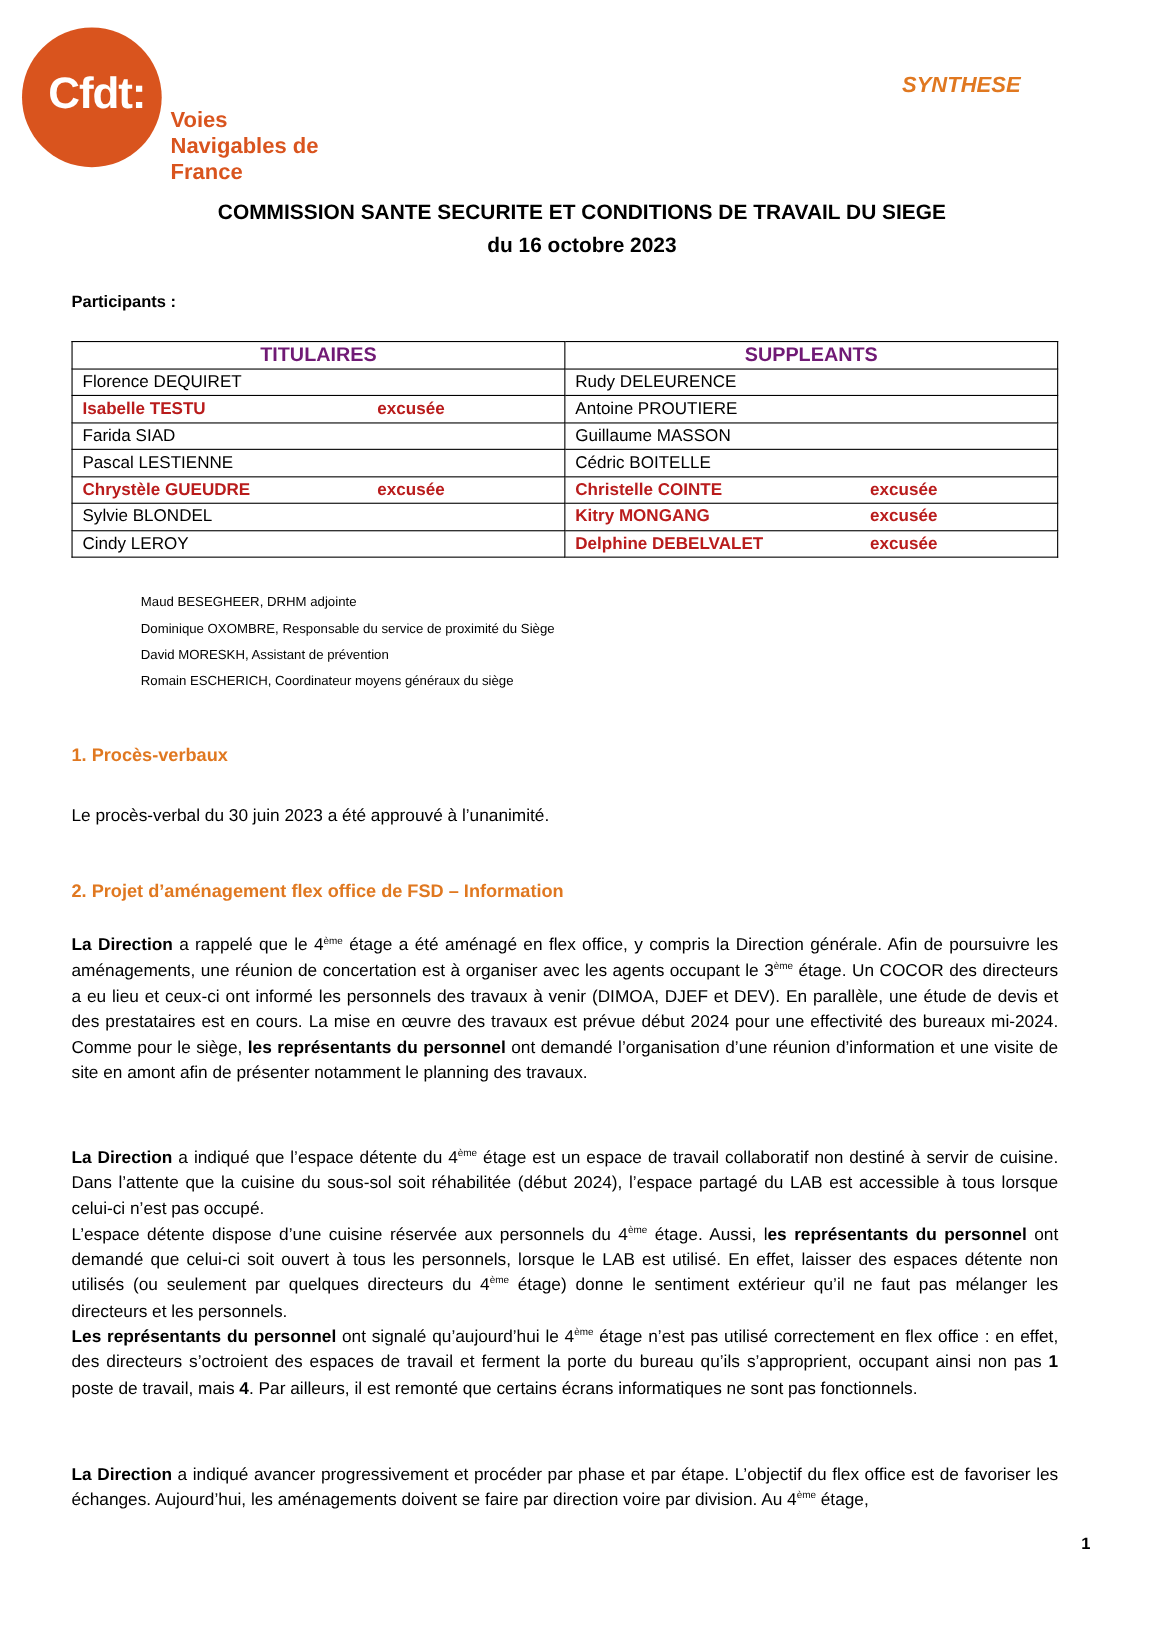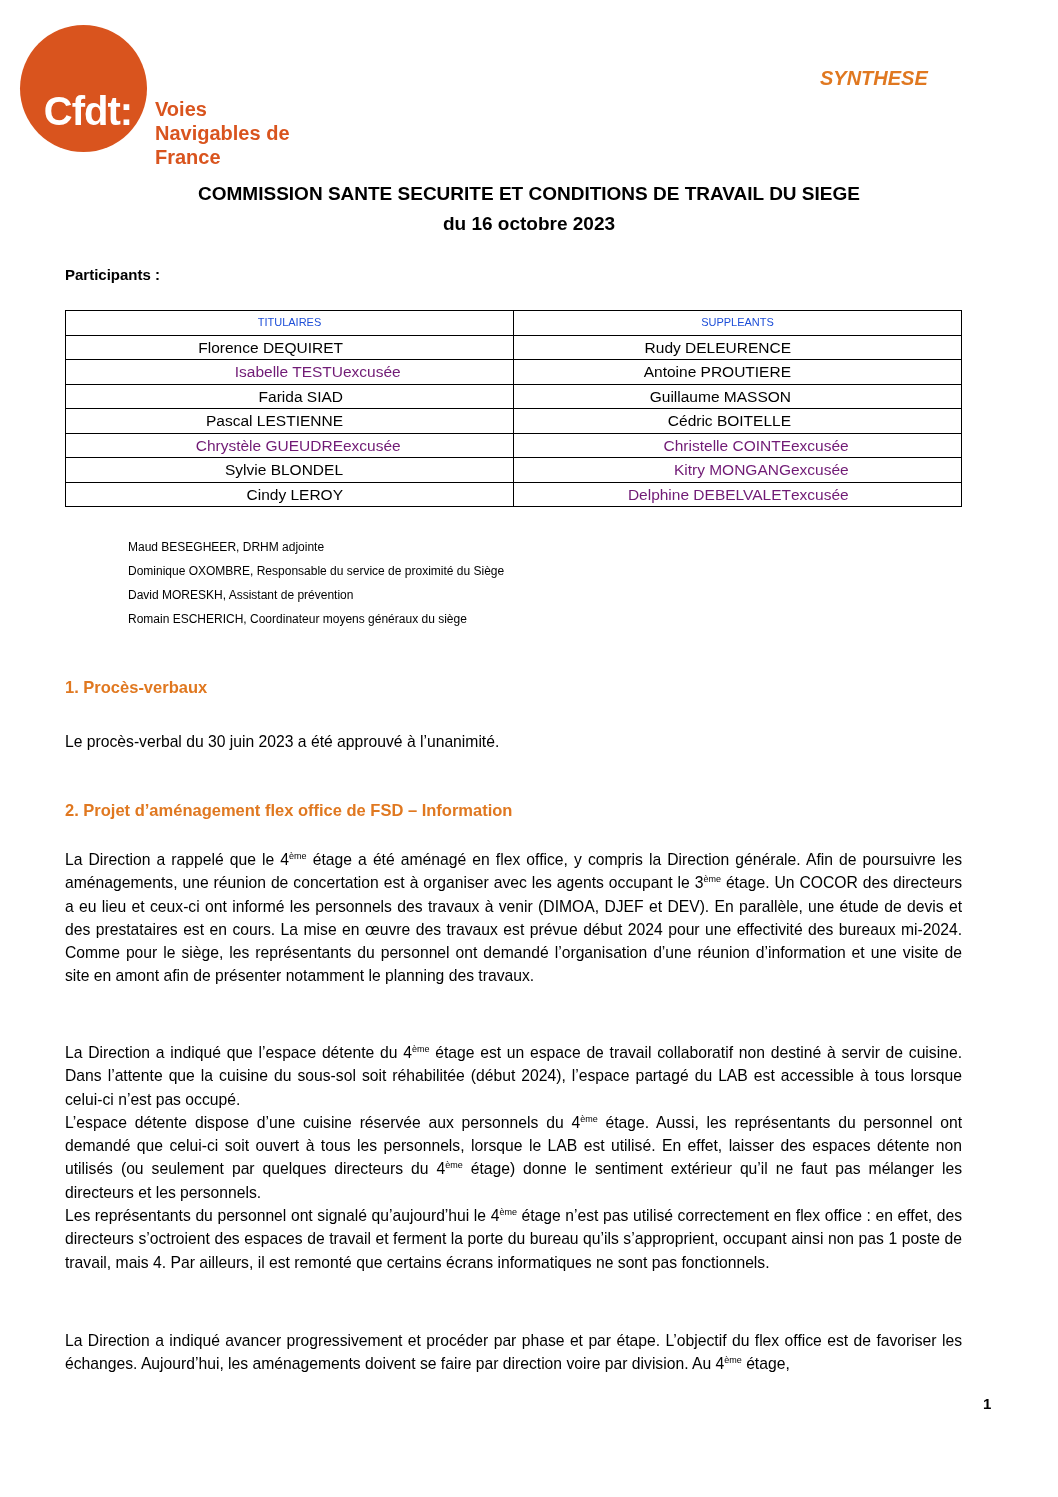--- a/index.html
+++ b/index.html
@@ -1,37 +1,37 @@
 <!DOCTYPE html>
 <html><head>
 <meta charset="utf-8">
 <style>
   html, body { margin: 0; padding: 0; background: #ffffff; }
   body { width: 1058px; height: 1497px; position: relative; overflow: hidden;
          font-family: "Liberation Sans", "DejaVu Sans", sans-serif; color: #000; }
   .logo { position: absolute; left: 20px; top: 25px; width: 130px; height: 130px; }
   .logo-circle { position: absolute; left: 0; top: 0; width: 127px; height: 127px; border-radius: 50%; background: #d9541e; }
   .logo-mark { position: absolute; left: 8px; top: 38px; width: 120px; text-align: center; color: #fff;
-               font-weight: bold; font-size: 40px; letter-spacing: -1px; font-family: "Liberation Sans", sans-serif; margin-top: 26px; }
+               font-weight: bold; font-size: 40px; letter-spacing: -1px; font-family: "Liberation Sans", sans-serif; }
   .logo-text { position: absolute; left: 155px; top: 54px; color: #d9541e; font-weight: bold; font-size: 20px; line-height: 24px; margin-top: 43px; }
   .synthese { position: absolute; left: 820px; top: 67px; color: #e07820; font-style: italic; font-weight: bold; font-size: 20px; }
   .title { position: absolute; left: 0; width: 1058px; text-align: center; font-weight: bold; font-size: 19px; }
   .title.t1 { top: 183px; text-align: center; }
   .title.t2 { top: 213px; }
   .participants-label { position: absolute; left: 65px; top: 266px; font-weight: bold; font-size: 15px; }
   table.participants { position: absolute; left: 65px; top: 310px; width: 897px; border-collapse: collapse; font-size: 15.5px; }
   table.participants td, table.participants th { border: 1.5px solid #000; height: 23.5px; padding: 0 9px; line-height: 23px; }
-  table.participants th { color: #1d4ed8; font-weight: normal; text-align: center; font-size: 11px; }
+  table.participants th { color: #701a75; font-weight: bold; text-align: center; font-size: 18px; }
   table.participants td { width: 50%; }
-  .name { display: inline-block; width: 268px; text-align: right; }
-  .excused { color: #701a75; }
+  .name { display: inline-block; width: 268px; }
+  .excused { color: #b91c1c; font-weight: bold; }
   .others { position: absolute; left: 128px; top: 535px; font-size: 12px; line-height: 24px; }
   .h-section { position: absolute; left: 65px; color: #e07820; font-weight: bold; font-size: 16.5px; }
   .p { position: absolute; left: 65px; width: 897px; font-size: 15.7px; line-height: 23.3px; text-align: justify; }
-  .p b { font-weight: normal; }
+  .p b { font-weight: bold; }
   sup { font-size: 9px; line-height: 0; }
   .page-num { position: absolute; left: 983px; top: 1395px; font-weight: bold; font-size: 15px; }
 </style>
 </head>
 <body>
 
 <div class="logo">
   <div class="logo-circle"></div>
   <div class="logo-mark">Cfdt:</div>
 </div>

